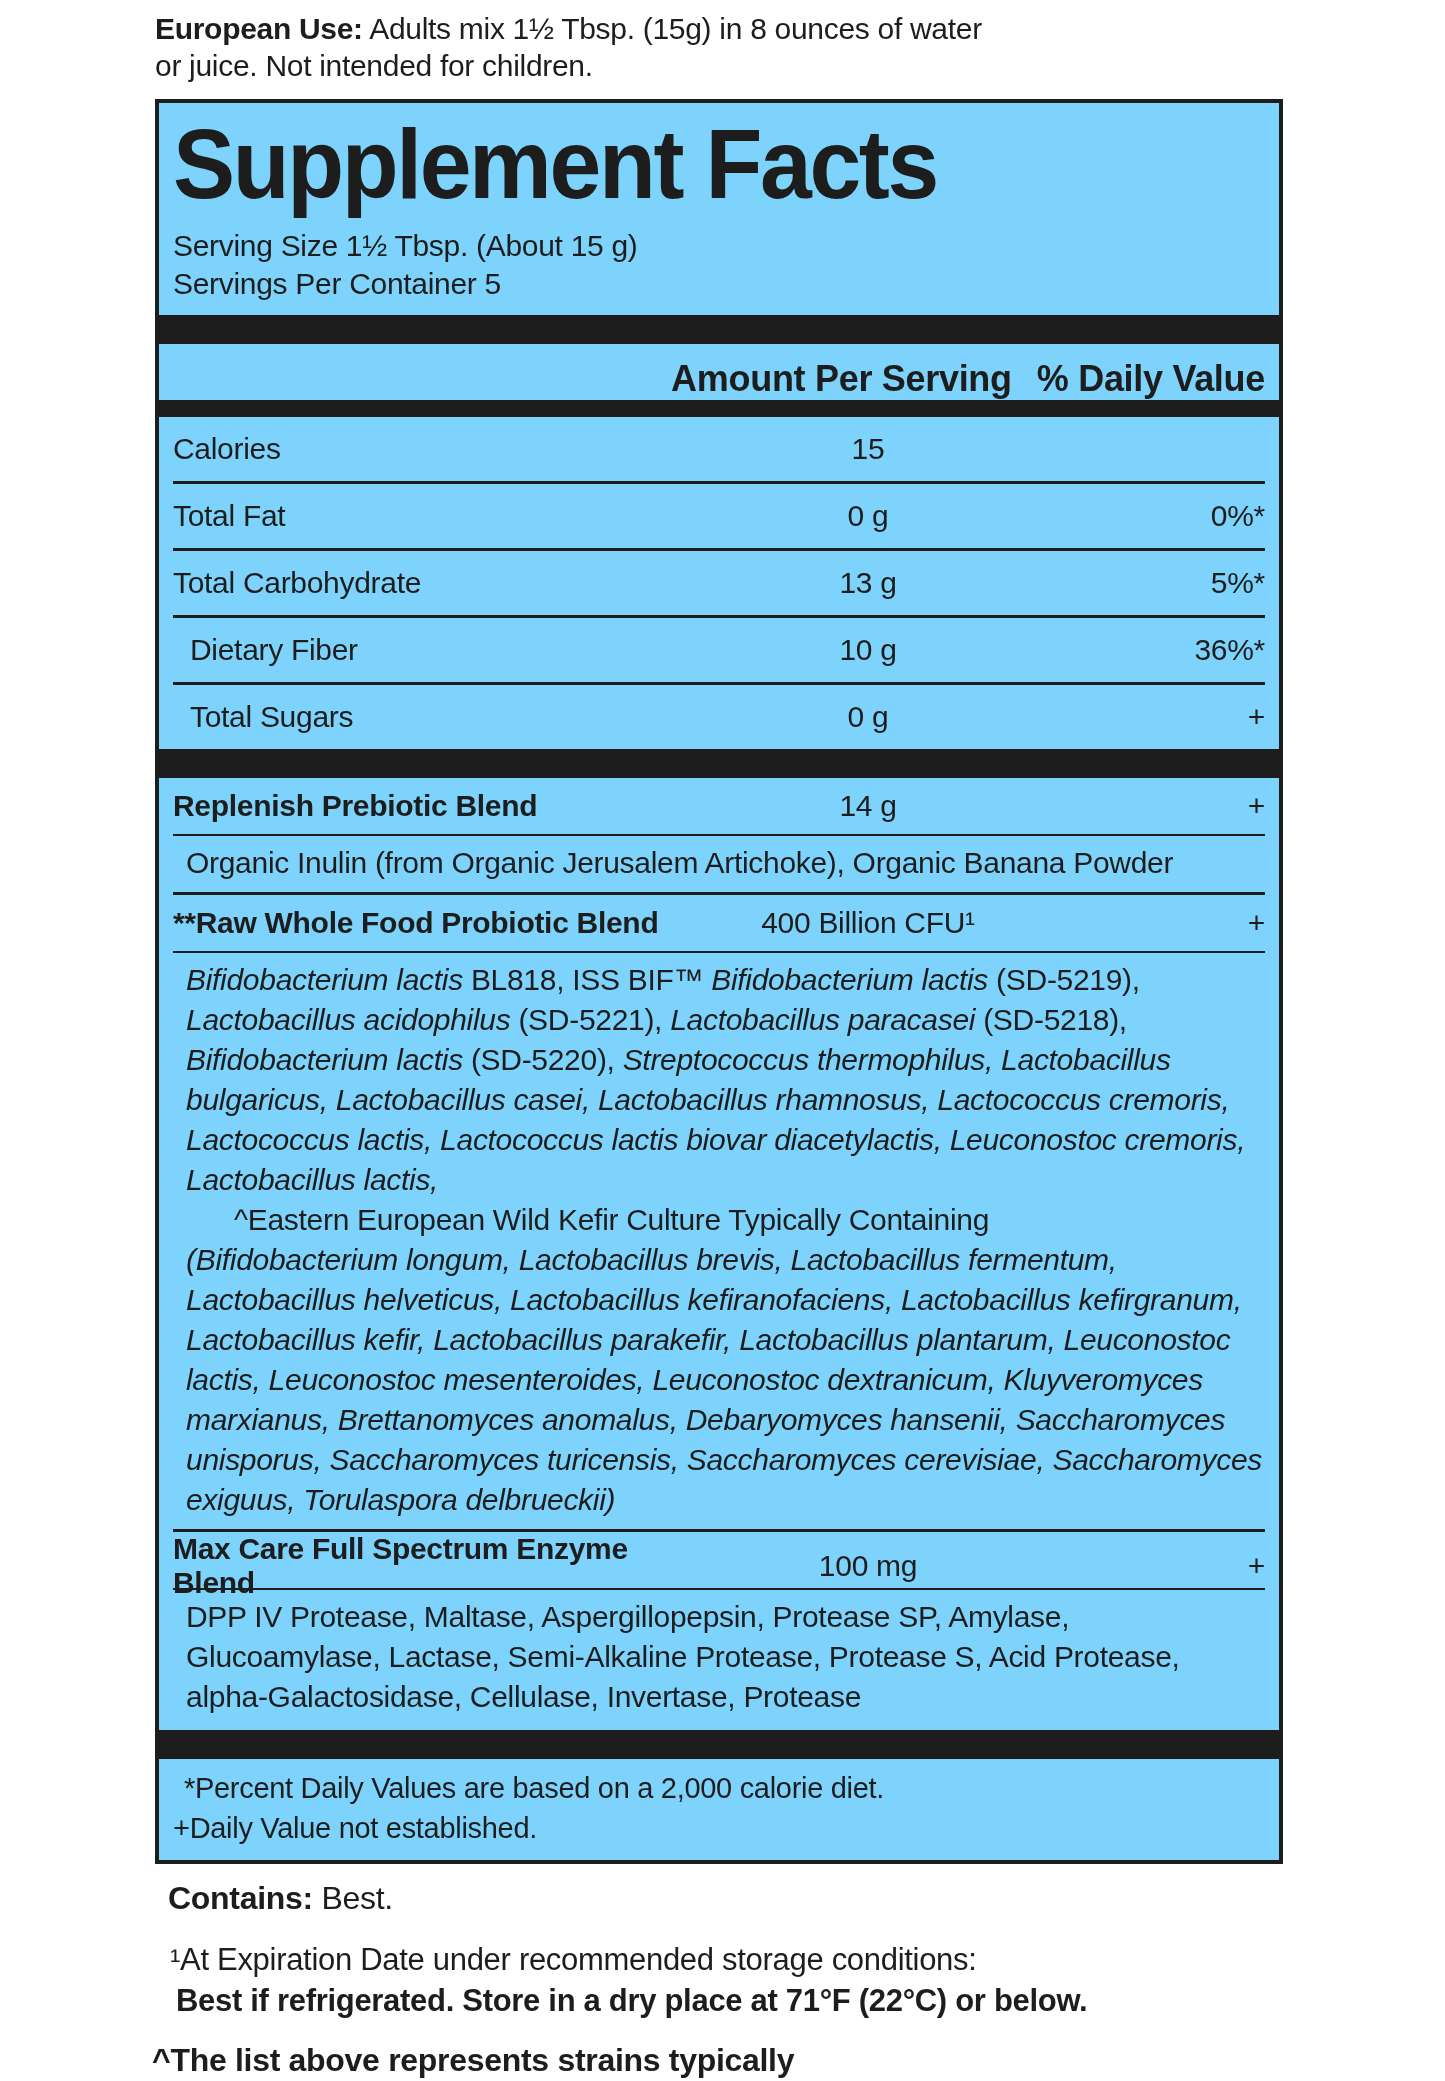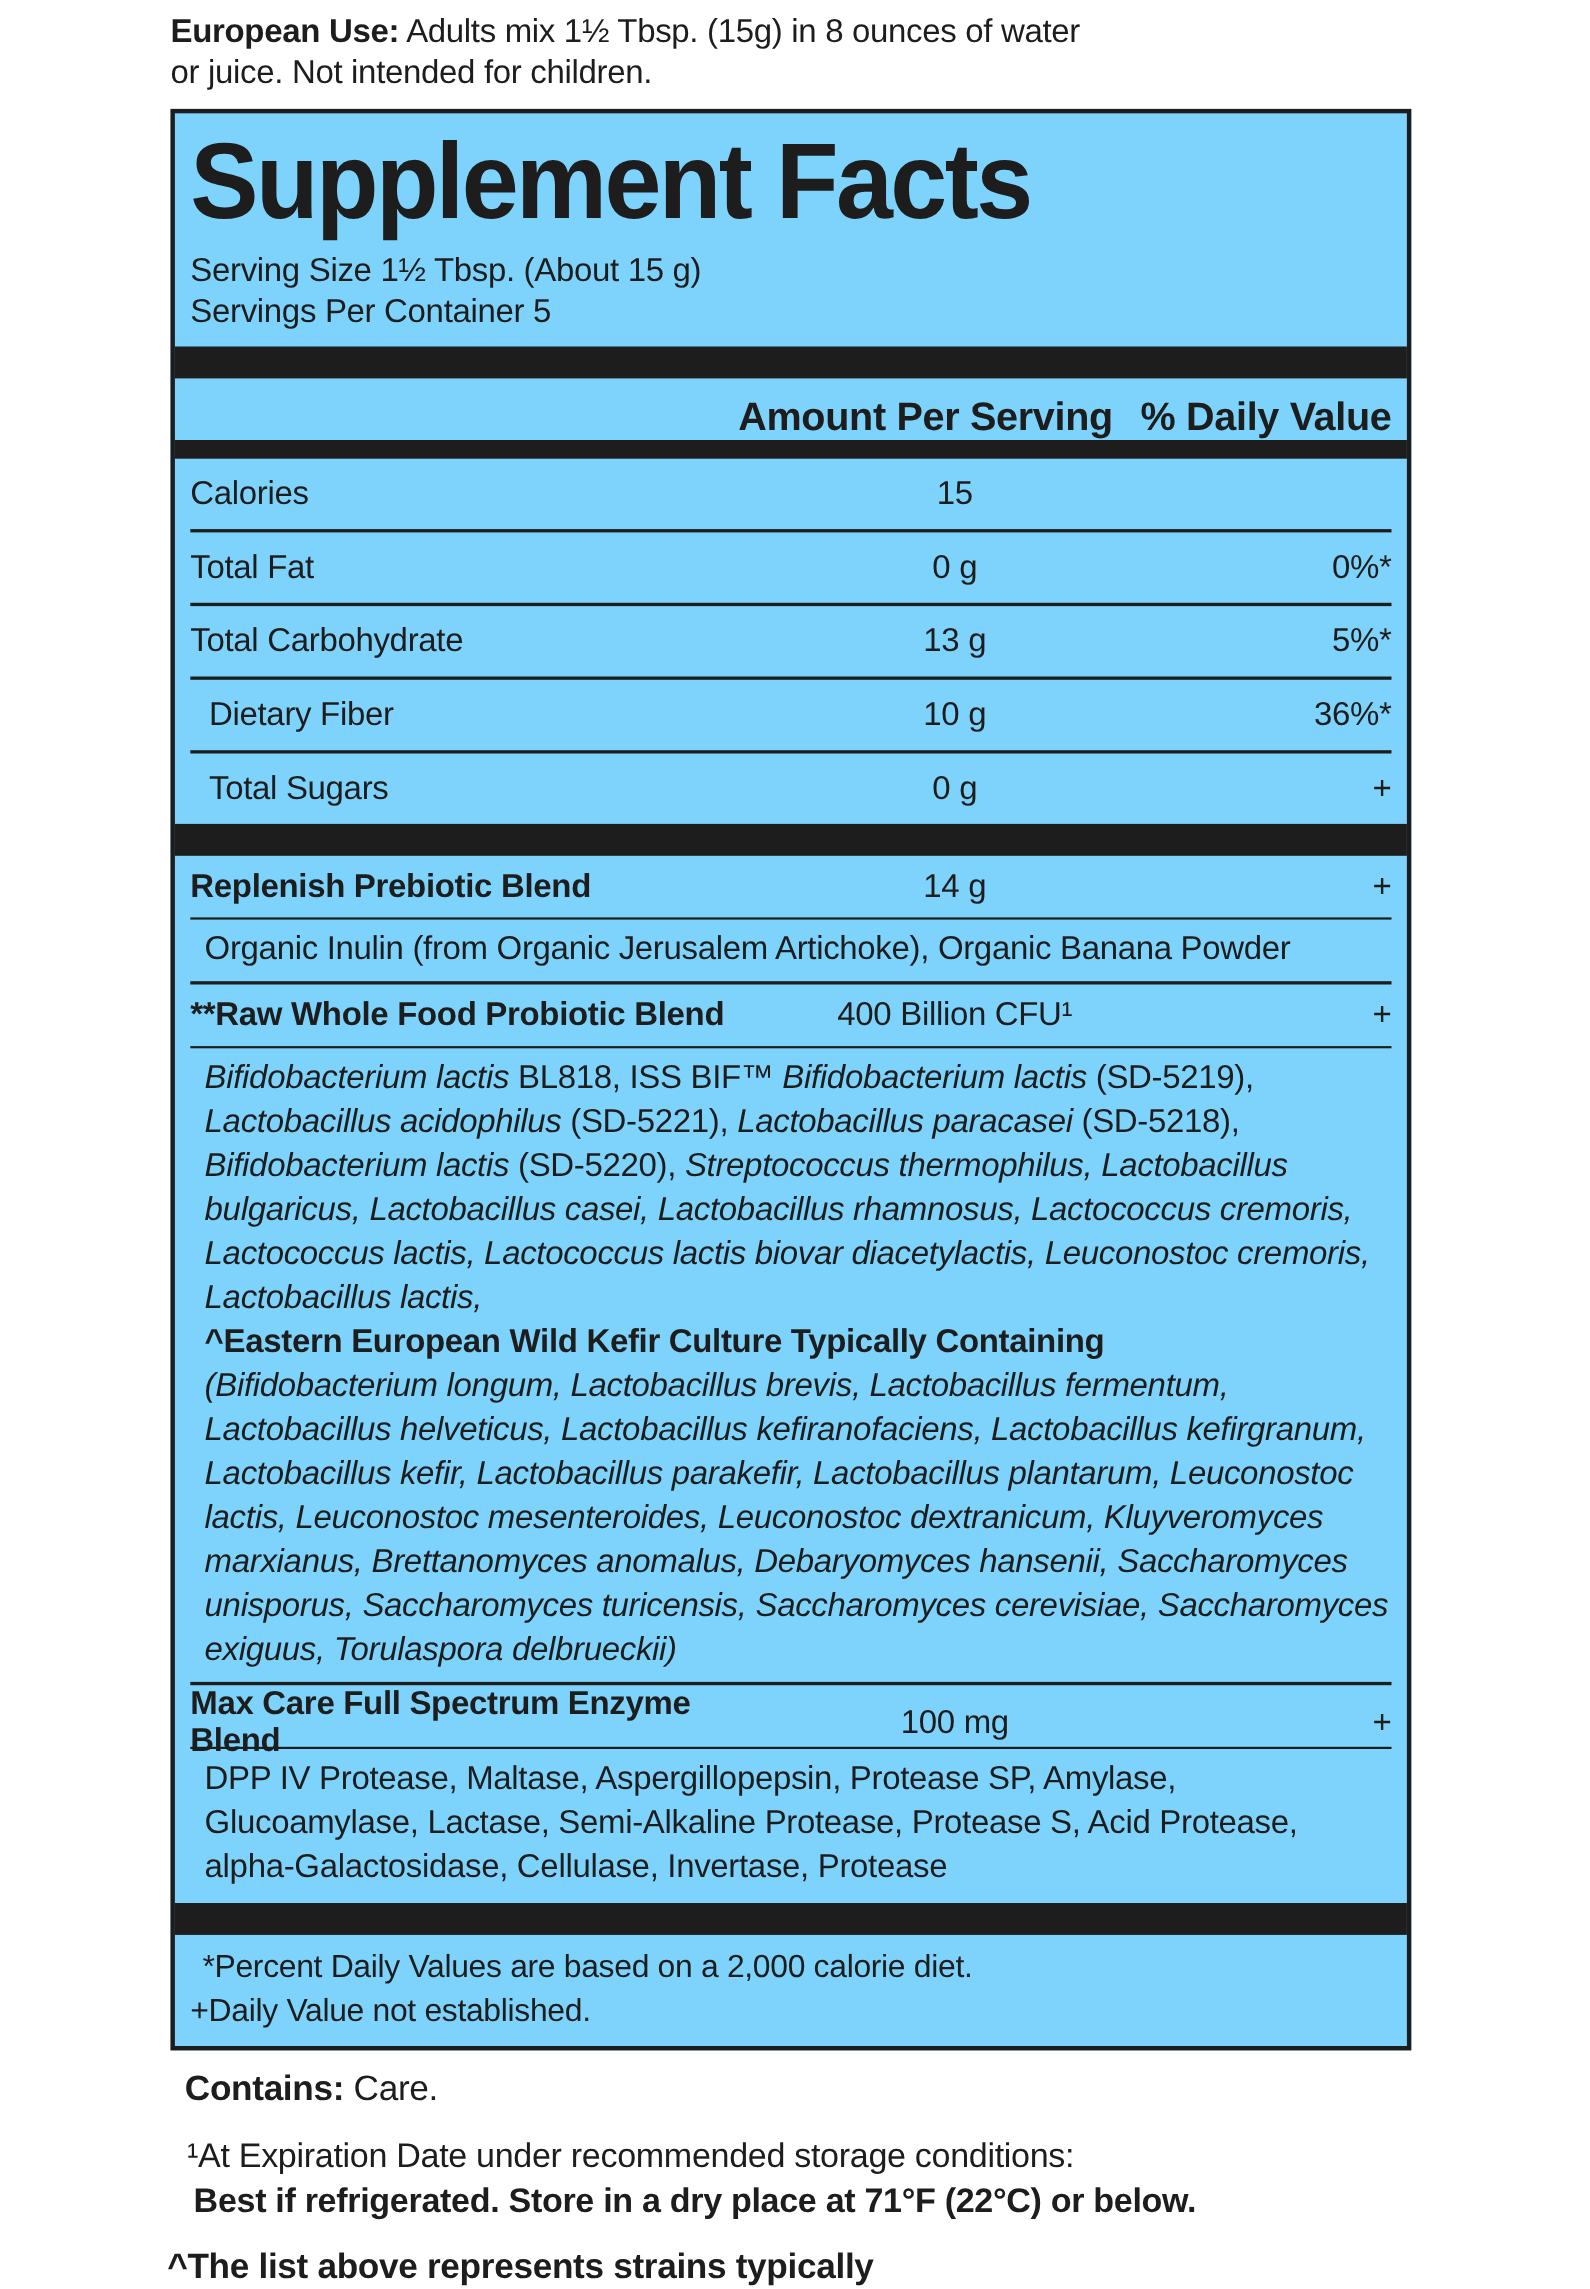--- a/index.html
+++ b/index.html
@@ -52,21 +52,21 @@
   }
   .bname{font-weight:bold;}
 
   .bdetail{
     font-size:30px;line-height:40px;letter-spacing:-0.3px;
     padding:7px 0 9px 13px;border-bottom:3px solid #1d1d1d;
   }
   .bdetail.last{border-bottom:none;padding-bottom:13px;}
   .it{font-style:italic;}
   .rm{font-style:normal;}
-  .subhead{font-weight:bold;font-style:normal;}
+  .subhead{font-weight:normal;font-style:normal;margin-left:48px;}
 
   .footnotes{font-size:29px;line-height:40px;padding:9px 0 12px 0;letter-spacing:-0.3px;}
   .footnotes .fn1{padding-left:11px;}
 
   
   .contains{margin:16px 0 0 13px;font-size:32px;letter-spacing:-0.3px;}
   .contains .lbl{font-weight:bold;}
   .storage{margin:22px 0 0 15px;font-size:31px;line-height:41px;letter-spacing:-0.3px;}
   .storage .l2{display:block;font-weight:bold;padding-left:6px;}
   .kefirnote{margin:18px 0 0 -3px;font-size:32px;font-weight:bold;line-height:42px;letter-spacing:-0.3px;}
@@ -156,21 +156,21 @@
     <div class="bar"></div>
 
     <div class="footnotes">
       <div class="fn1">*Percent Daily Values are based on a 2,000 calorie diet.</div>
       <div>+Daily Value not established.</div>
     </div>
 
   </div>
 
   <div class="contains">
-    <span class="lbl">Contains:</span><span> Care.</span>
+    <span class="lbl">Contains:</span><span> Best.</span>
   </div>
 
   <div class="storage">
     <span>¹At Expiration Date under recommended storage conditions:</span>
     <span class="l2">Best if refrigerated. Store in a dry place at 71°F (22°C) or below.</span>
   </div>
 
   <div class="kefirnote">
     <span>^The list above represents strains typically</span>
     <span class="l2">found in Eastern Prebiotic Wild Kefir Culture.</span>

